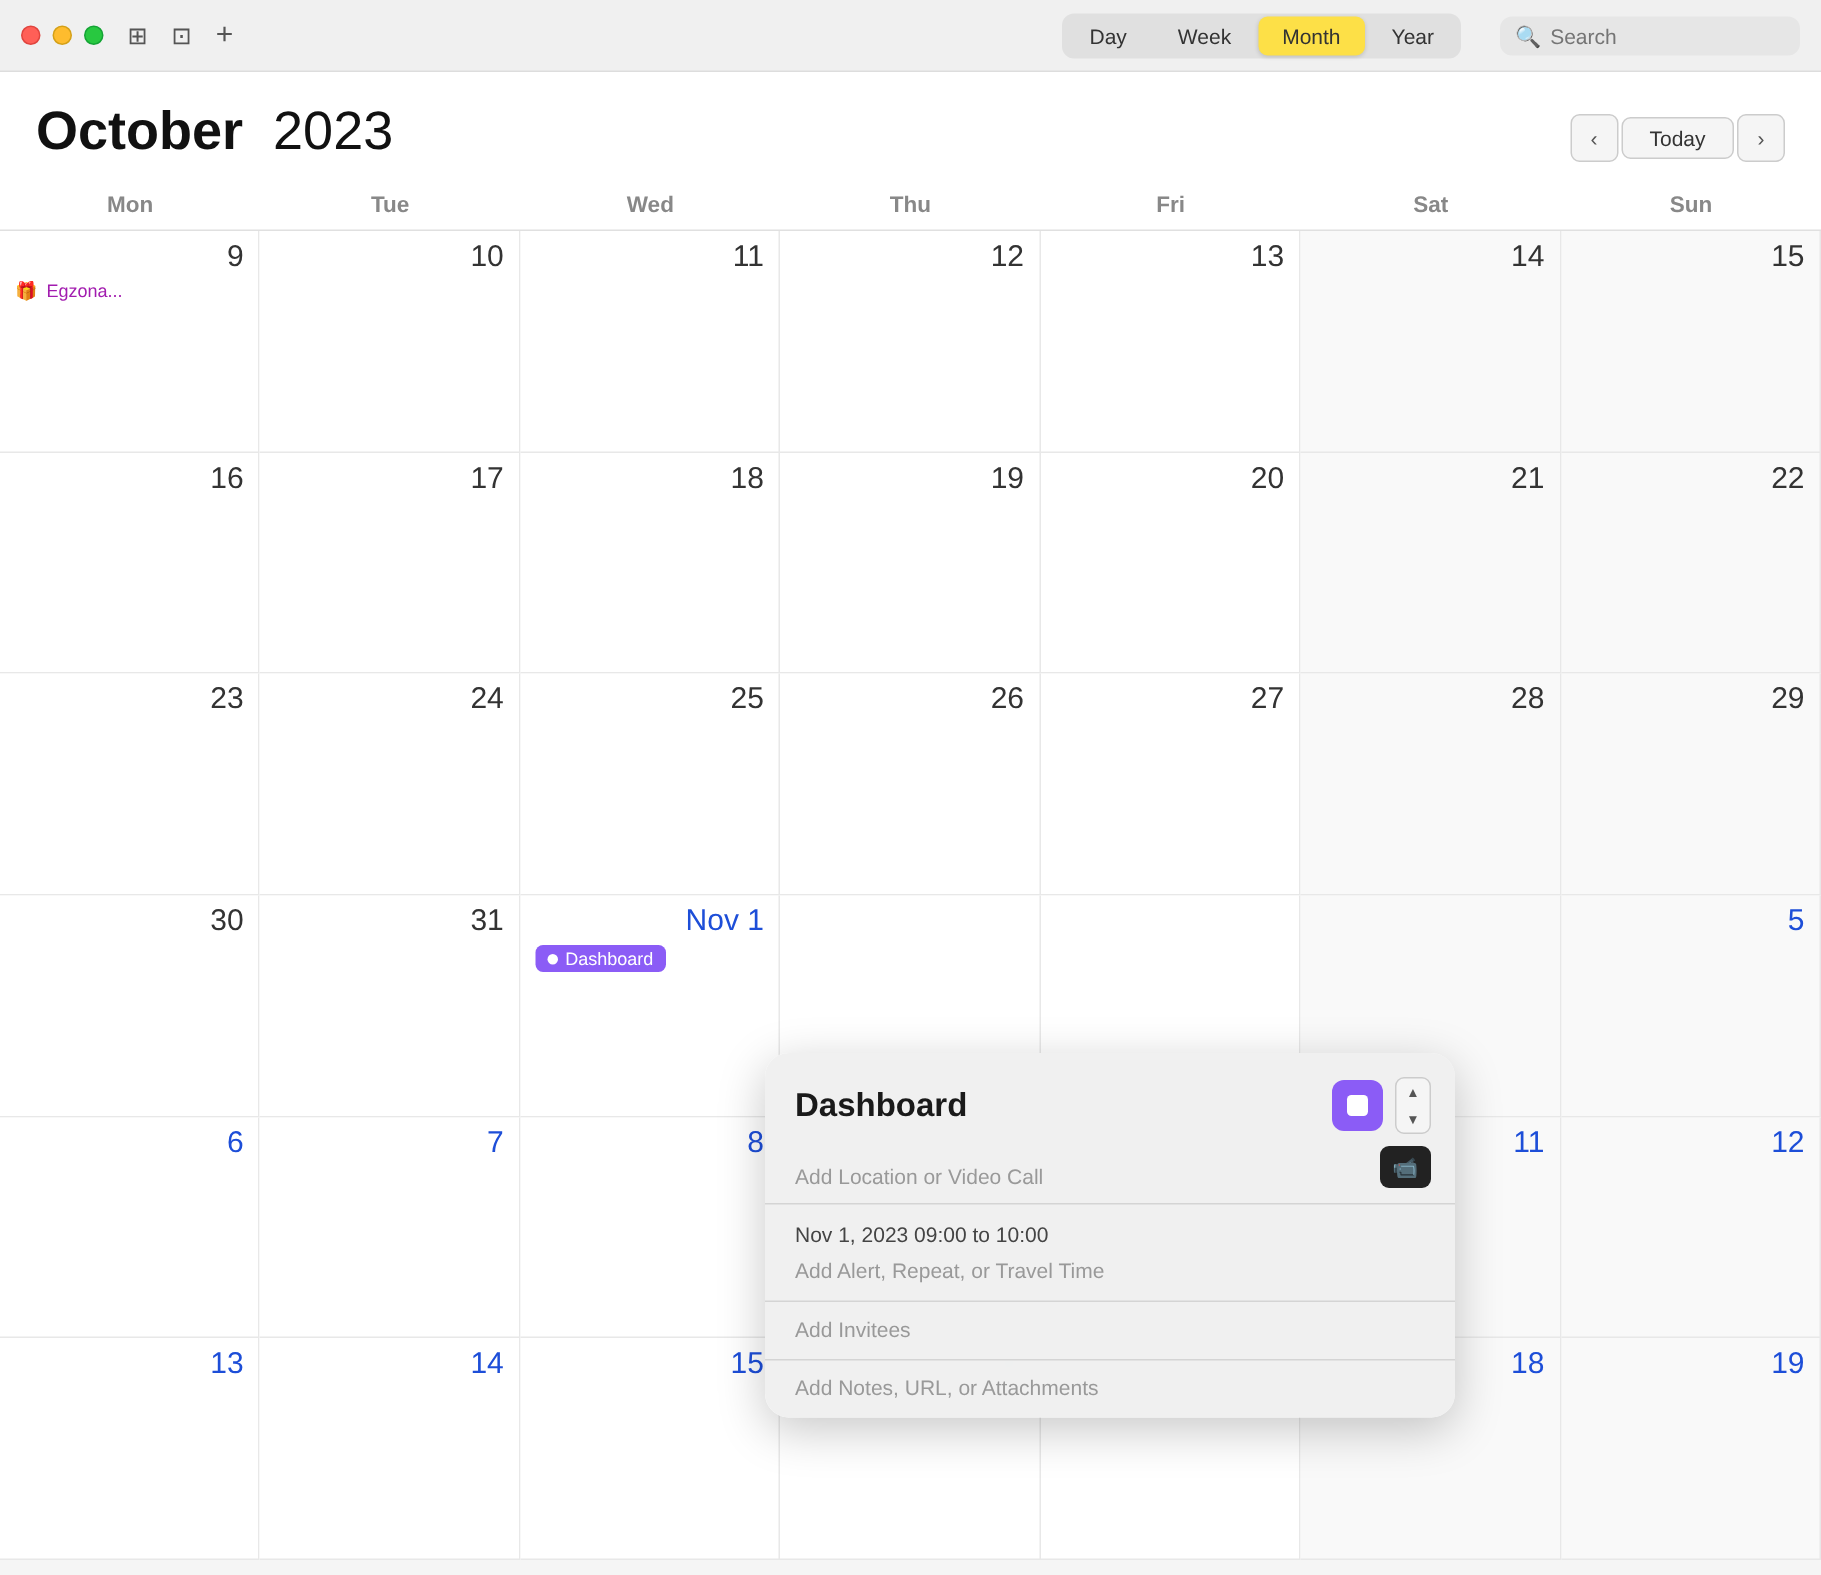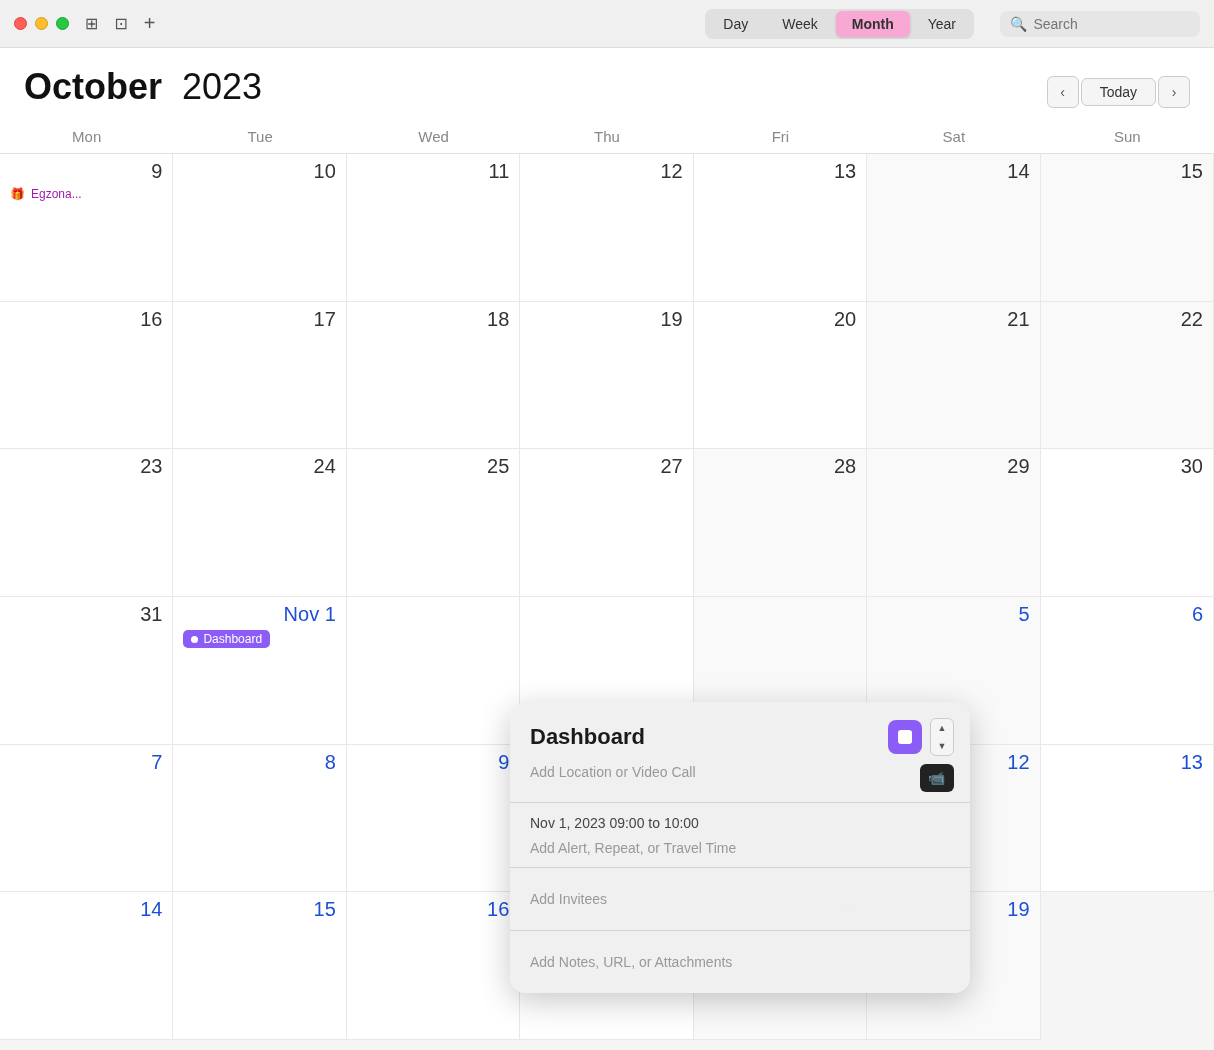--- a/index.html
+++ b/index.html
@@ -55,22 +55,22 @@
       padding: 5px 16px;
       border-radius: 6px;
       font-size: 14px;
       font-weight: 400;
       color: #333;
       cursor: pointer;
       background: transparent;
       border: none;
     }
     .view-tab.active {
-      background: #f9a8d4;
-      font-weight: 700;
+      background: #fde047;
+      font-weight: 400;
       box-shadow: 0 1px 3px rgba(0,0,0,0.15);
     }
     .search-box {
       display: flex;
       align-items: center;
       background: #e6e6e6;
       border-radius: 8px;
       padding: 5px 10px;
       gap: 6px;
       width: 200px;
@@ -126,21 +126,21 @@
       display: grid;
       grid-template-columns: repeat(7, 1fr);
       border-bottom: 1px solid #e0e0e0;
       background: #fff;
     }
     .day-header {
       text-align: center;
       padding: 8px 0;
       font-size: 15px;
       color: #888;
-      font-weight: 400;
+      font-weight: 700;
     }
 
     .cal-grid {
       display: grid;
       grid-template-columns: repeat(7, 1fr);
       grid-template-rows: repeat(6, 1fr);
       flex: 1;
       height: calc(1050px - 48px - 78px - 38px);
     }
     .cal-cell {
@@ -260,21 +260,21 @@
       border-radius: 6px;
       display: flex;
       align-items: center;
       justify-content: center;
       cursor: pointer;
       color: #fff;
       font-size: 14px;
     }
     .popup-location-row {
       display: flex;
-      align-items: flex-start;
+      align-items: flex-end;
       padding: 0 16px 10px 20px;
       gap: 8px;
     }
     .popup-location-text {
       font-size: 14px;
       color: #999;
       flex: 1;
     }
     .popup-divider {
       height: 1px;
@@ -290,21 +290,21 @@
       font-weight: 500;
     }
     .popup-alert-row {
       padding: 4px 20px 10px 20px;
     }
     .popup-alert-text {
       font-size: 14px;
       color: #999;
     }
     .popup-row {
-      padding: 22px 20px;
+      padding: 10px 20px;
       border-top: 1px solid #d4d4d4;
     }
     .popup-row-text {
       font-size: 14px;
       color: #999;
     }
 
     
     .popup::before {
       content: '';
@@ -415,20 +415,23 @@
       <div class="cal-cell">
         <span class="date-num">23</span>
       </div>
       <div class="cal-cell">
         <span class="date-num">24</span>
       </div>
       <div class="cal-cell">
         <span class="date-num">25</span>
       </div>
       <div class="cal-cell">
+        <span class="date-num">26</span>
+      </div>
+      <div class="cal-cell">
         <span class="date-num">27</span>
       </div>
       <div class="cal-cell weekend">
         <span class="date-num">28</span>
       </div>
       <div class="cal-cell weekend">
         <span class="date-num">29</span>
       </div>
       <div class="cal-cell">
         <span class="date-num">30</span>

